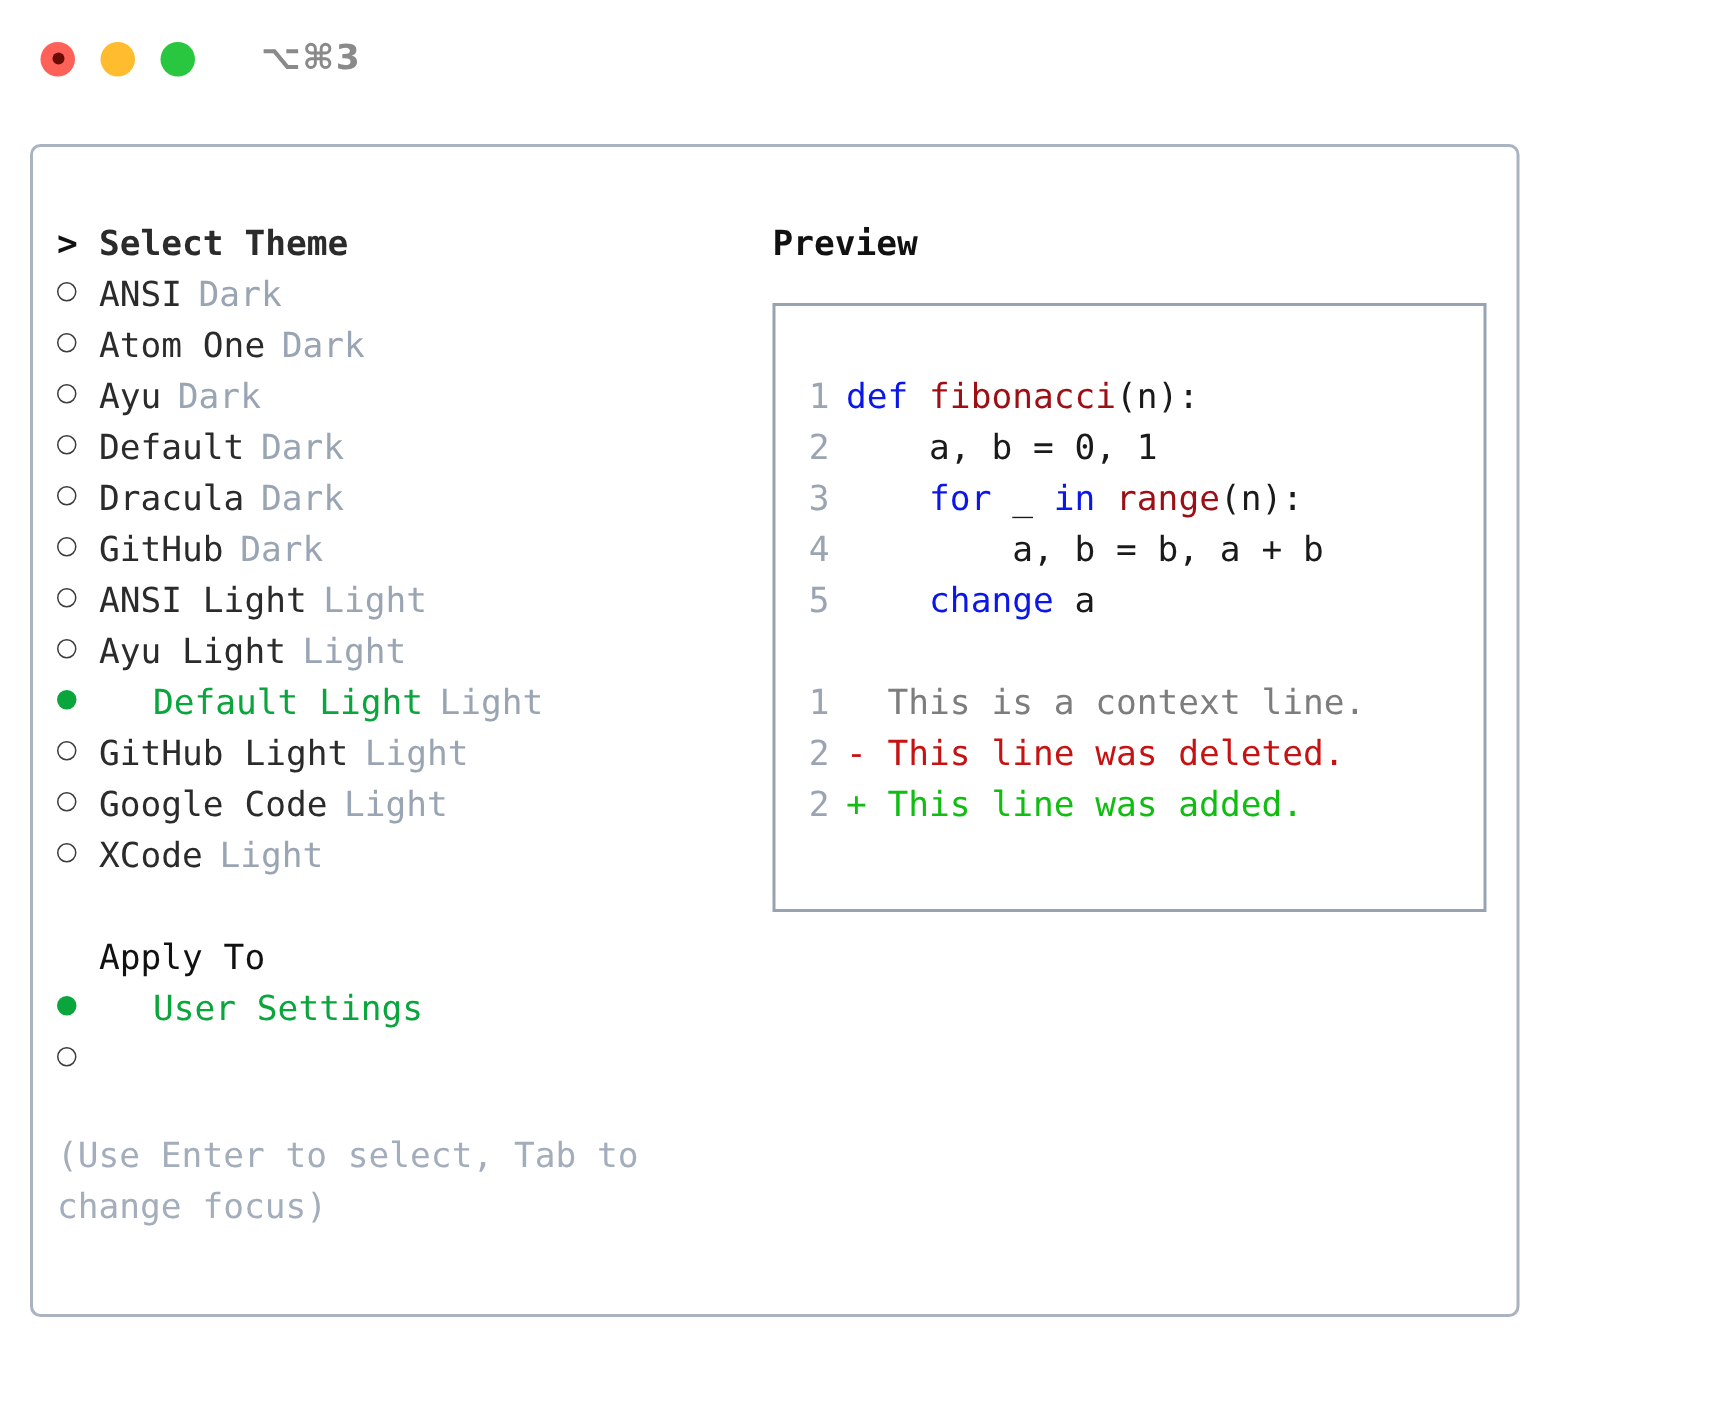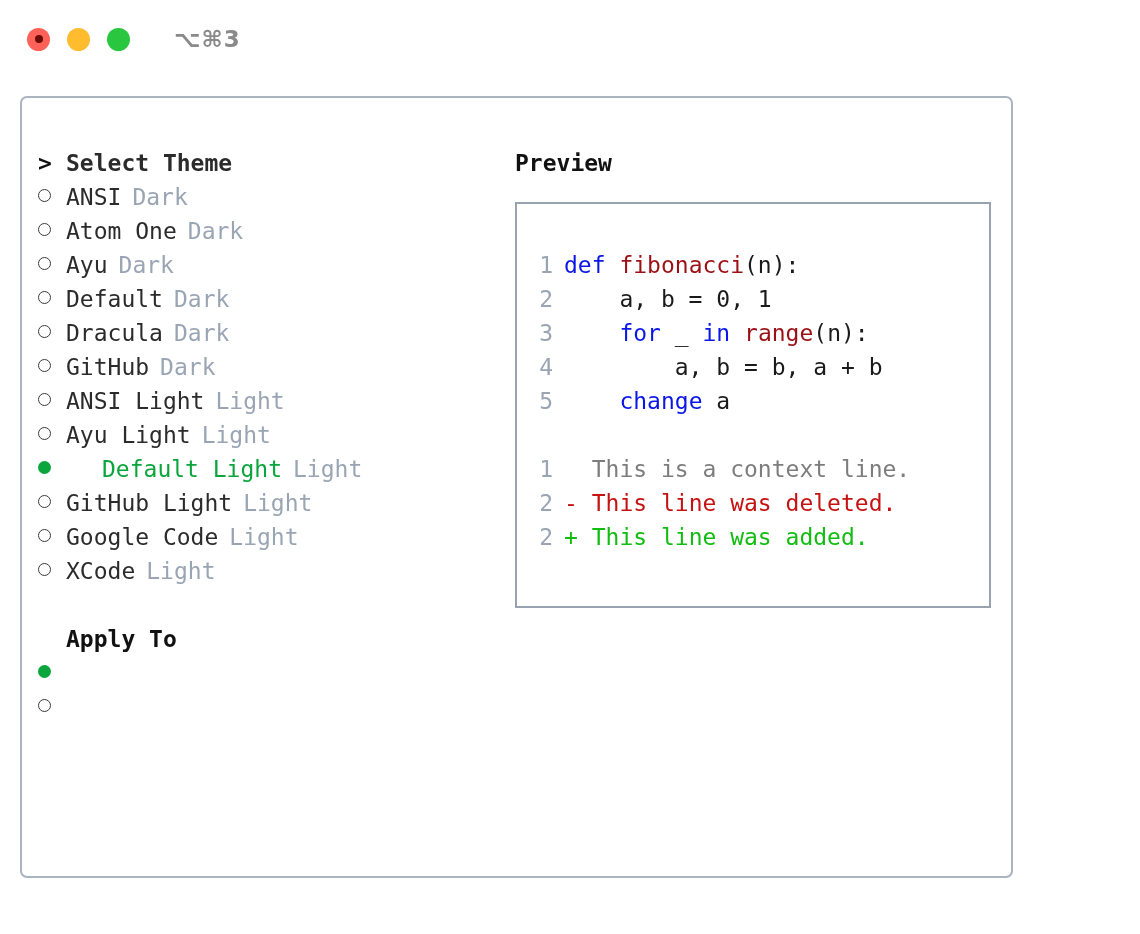--- a/index.html
+++ b/index.html
@@ -133,21 +133,21 @@
     height: 11px;
     border-radius: 50%;
     border: 1.8px solid #3b3b3b;
     background: transparent;
     vertical-align: middle;
     position: relative;
     top: -3px;
   }
   .spacer-row { height: 34px; }
   .apply-header {
-    font-weight: 700;
+    font-weight: 400;
     color: #111111;
   }
   .help {
     margin-top: 30px;
     font-size: 23px;
     line-height: 34px;
     color: #a4adbb;
     width: 420px;
   }
 
@@ -289,26 +289,28 @@
       <div class="spacer-row"></div>
 
       <div class="row">
         <span class="marker"></span>
         <span class="label apply-header">Apply To</span>
       </div>
 
       <div id="apply-items">
             <div class="row selected">
               <span class="marker"><span class="bullet-filled"></span></span>
+              <span class="label">User Settings</span>
             </div>
             <div class="row">
               <span class="marker"><span class="bullet-empty"></span></span>
             </div>
           </div>
 
+      <div class="help">(Use Enter to select, Tab to change focus)</div>
     </div>
 
     <div class="right-col">
       <div class="preview-title">Preview</div>
 
       <div class="preview-box">
         <div id="code-block">
               <div class="code-line"><span class="lineno">1</span><span class="code-text"><span class="kw">def </span><span class="fn">fibonacci</span><span class="pl">(n):</span></span></div>
               <div class="code-line"><span class="lineno">2</span><span class="code-text"><span class="pl">    a, b = 0, 1</span></span></div>
               <div class="code-line"><span class="lineno">3</span><span class="code-text"><span class="pl">    </span><span class="kw">for</span><span class="pl"> _ </span><span class="kw">in</span><span class="pl"> </span><span class="fn">range</span><span class="pl">(n):</span></span></div>

